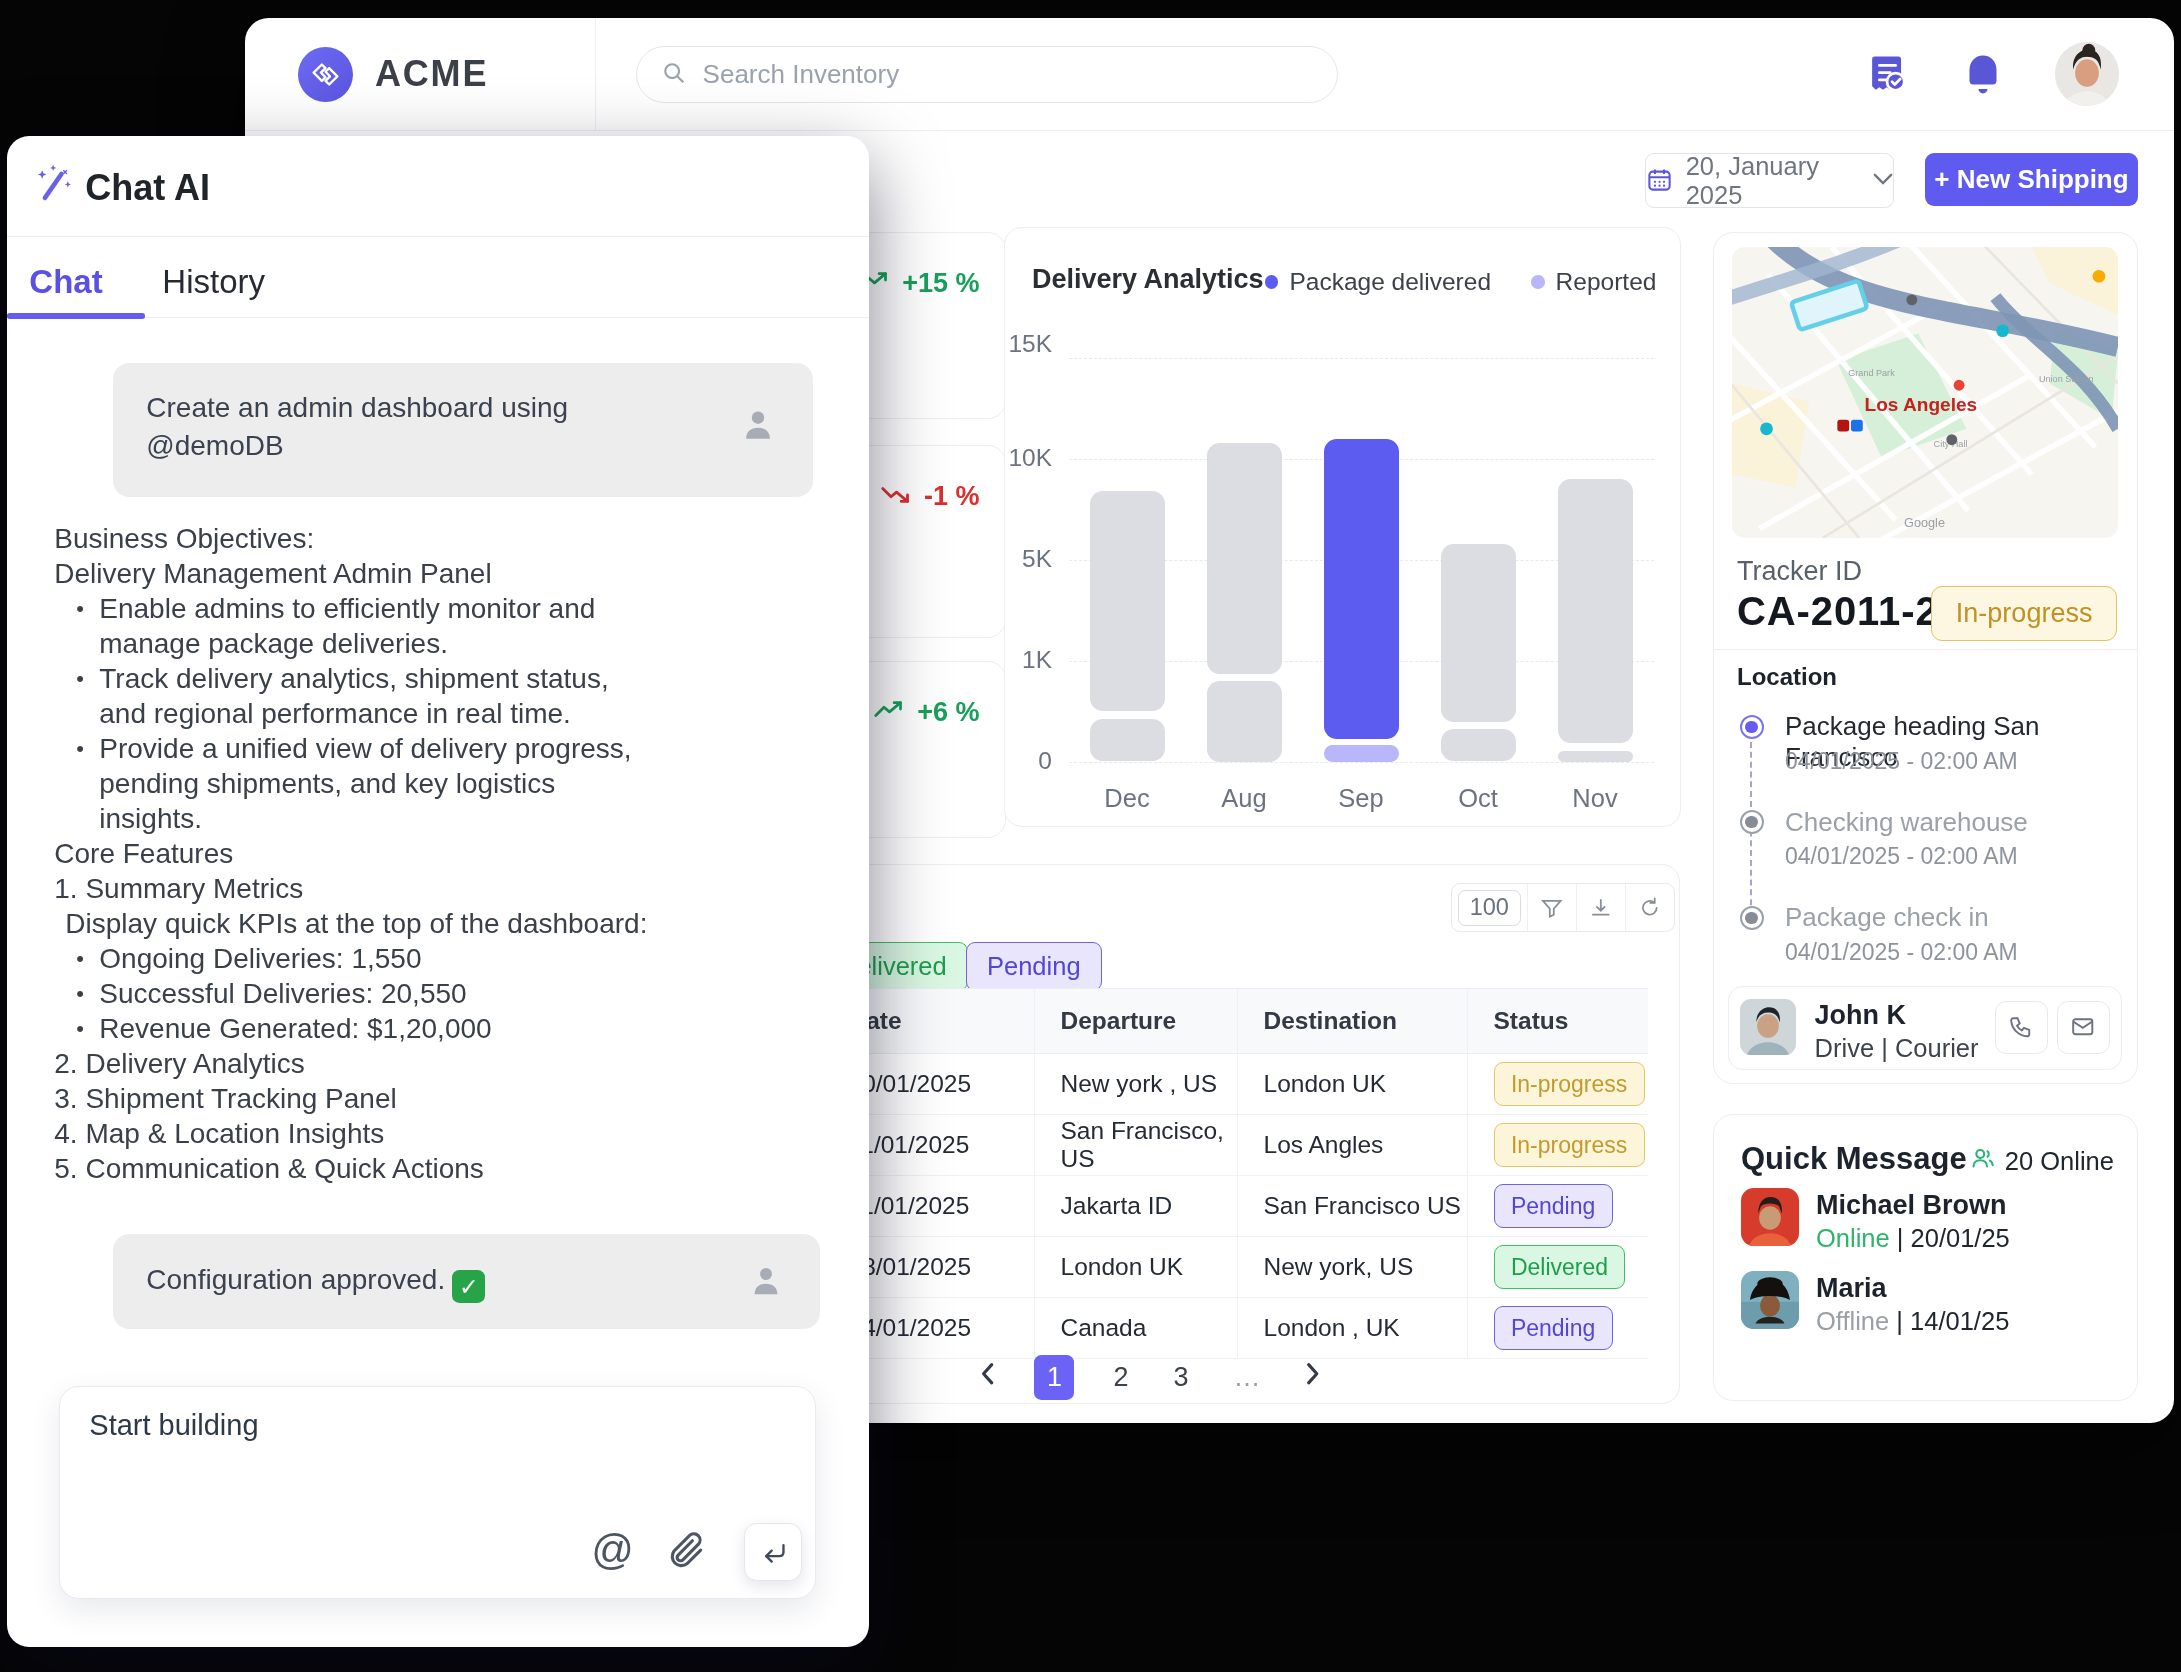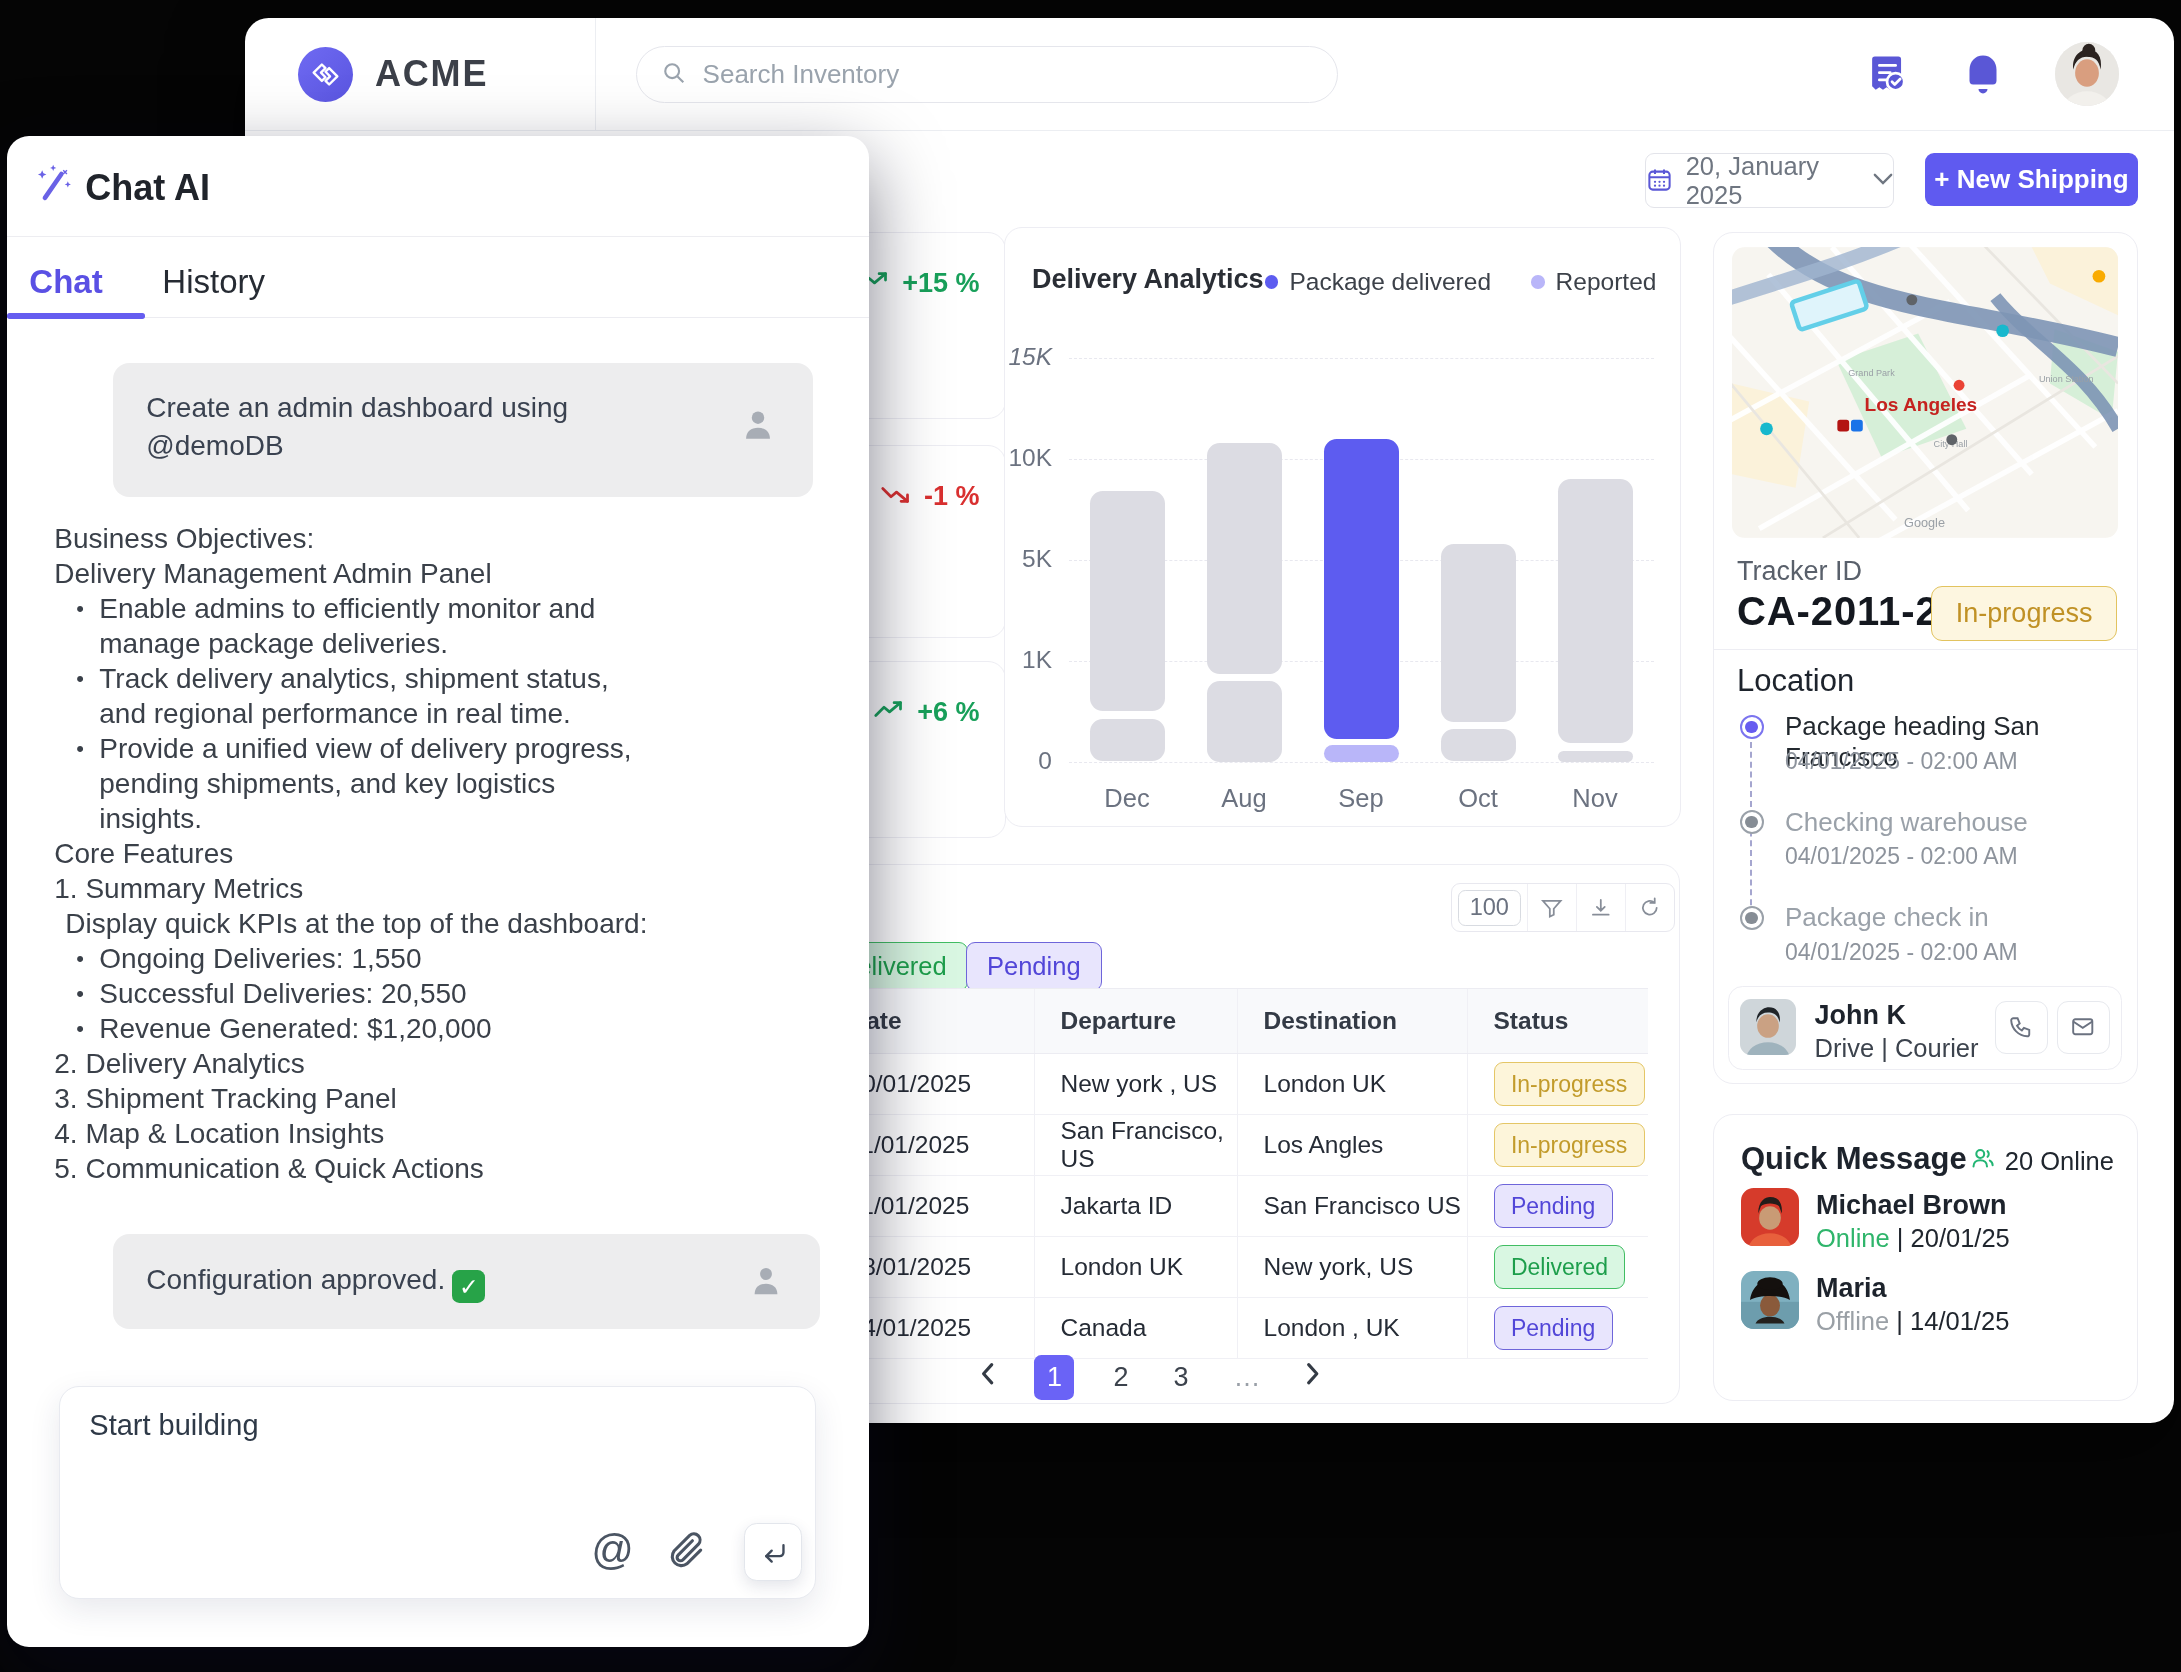--- a/index.html
+++ b/index.html
@@ -77,21 +77,21 @@
   .page-item.dots{color:#9aa0a8;cursor:default;}
   
   .track-card{position:absolute;left:1468px;top:214px;width:423px;height:850px;background:#fff;
               border:1.8px solid #ededf3;border-radius:20px;}
   .map{position:absolute;left:18px;top:13.6px;width:386px;height:291px;border-radius:12.7px;overflow:hidden;cursor:pointer;}
   .tracker-label{position:absolute;left:23px;top:323px;font-size:27px;color:#59606b;}
   .tracker-id{position:absolute;left:23px;top:356px;font-size:40px;font-weight:600;color:#14181f;letter-spacing:0.9px;}
   .track-badge{position:absolute;right:20px;top:353px;padding:11px 23.6px;border-radius:11px;
                border:1.8px solid #e2c35f;background:#fdf6e0;color:#c09125;font-size:27px;}
   .track-divider{position:absolute;left:0;right:0;top:416px;border-top:1.8px solid #ededf3;}
-  .loc-title{position:absolute;left:23px;top:430px;font-size:31px;font-weight:400;color:#1d232c;}
+  .loc-title{position:absolute;left:23px;top:430px;font-size:24px;font-weight:700;color:#1d232c;}
   .tl-line{position:absolute;left:36px;top:509px;height:173px;border-left:2.7px dashed #a5a6cf;}
   .tl-dot{position:absolute;left:25.5px;width:20px;height:20px;border-radius:50%;background:#fff;border:2.7px solid #9aa1a9;}
   .tl-dot i{position:absolute;left:3.6px;top:3.6px;width:12.7px;height:12.7px;border-radius:50%;background:#868d95;}
   .tl-dot.active{border-color:#7b74ef;}
   .tl-dot.active i{background:#675cf0;}
   .tl-title{position:absolute;left:71px;font-size:26px;color:#9aa1a9;font-weight:500;}
   .tl-title.active{color:#23292f;}
   .tl-date{position:absolute;left:71px;font-size:23px;color:#8d939c;}
   .courier{position:absolute;left:13.6px;top:753px;width:392px;height:82px;border:1.8px solid #ededf3;border-radius:14.5px;}
   .courier .cv{position:absolute;left:11px;top:11.8px;width:56px;height:56px;border-radius:11px;overflow:hidden;}
@@ -270,21 +270,21 @@
       <div id="plot">
           <div class="gridline" style="top: 534px;"></div>
           <div class="ytick" style="top: 519px;">0</div>
           <div class="gridline" style="top: 433px;"></div>
           <div class="ytick" style="top: 418px;">1K</div>
           <div class="gridline" style="top: 332px;"></div>
           <div class="ytick" style="top: 317px;">5K</div>
           <div class="gridline" style="top: 231px;"></div>
           <div class="ytick" style="top: 216px;">10K</div>
           <div class="gridline" style="top: 130px;"></div>
-          <div class="ytick" style="top: 115px; font-style: italic;">15K</div>
+          <div class="ytick" style="top: 102px;">15K</div>
           <div class="bar-seg" style="left: 85px; width: 75px; top: 263px; height: 220px; background: rgb(220, 220, 227);"></div>
           <div class="bar-seg" style="left: 85px; width: 75px; top: 491px; height: 42px; background: rgb(220, 220, 227);"></div>
           <div class="xtick" style="left: 63px;">Dec</div>
           <div class="bar-seg" style="left: 202px; width: 75px; top: 215px; height: 231px; background: rgb(220, 220, 227);"></div>
           <div class="bar-seg" style="left: 202px; width: 75px; top: 453px; height: 81px; background: rgb(220, 220, 227);"></div>
           <div class="xtick" style="left: 180px;">Aug</div>
           <div class="bar-seg" style="left: 319px; width: 75px; top: 211px; height: 300px; background: rgb(93, 92, 240);"></div>
           <div class="bar-seg" style="left: 319px; width: 75px; top: 517px; height: 17px; background: rgb(185, 182, 249); border-radius: 9px;"></div>
           <div class="xtick" style="left: 297px;">Sep</div>
           <div class="bar-seg" style="left: 436px; width: 75px; top: 316px; height: 178px; background: rgb(220, 220, 227);"></div>

